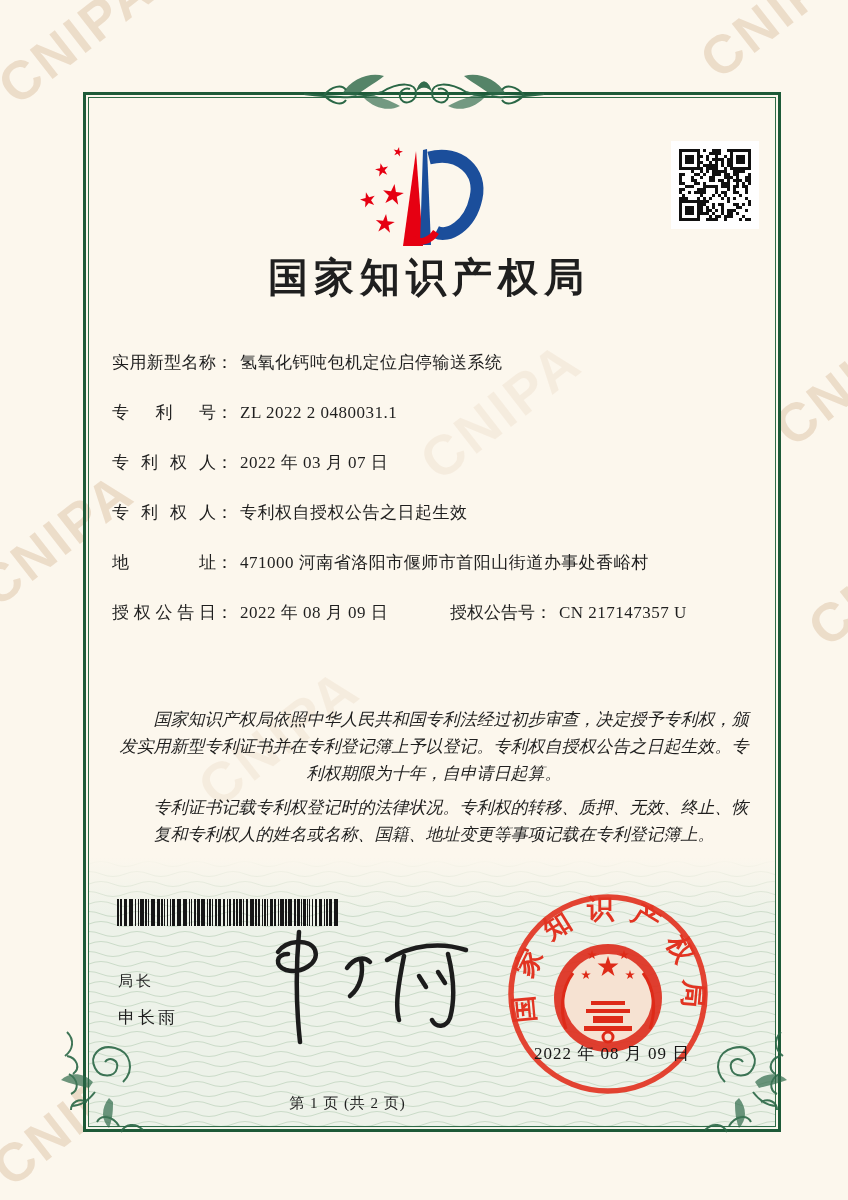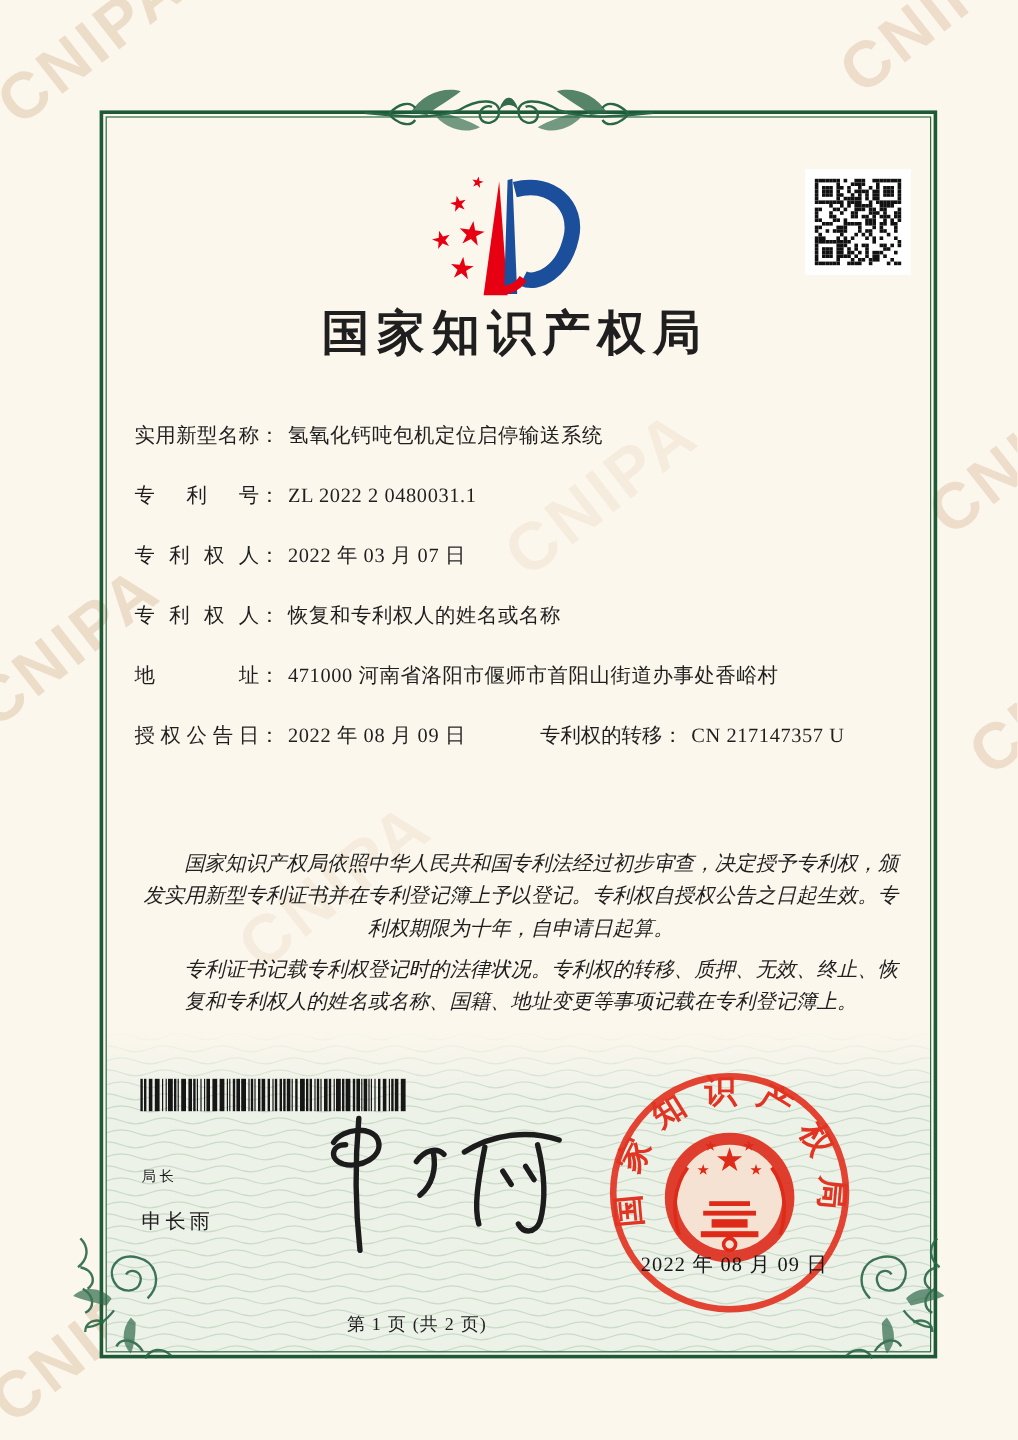--- a/index.html
+++ b/index.html
@@ -43,21 +43,21 @@
   .grant-no{position:absolute;left:338px;top:0;}
 
   
   .paras{position:absolute;left:112px;top:700px;width:644px;font-size:17px;
          line-height:27.2px;z-index:3;font-style:italic;}
   .paras p{margin:6px;text-indent:2em;text-align:center;}
 
   
   .barcode{position:absolute;left:117px;top:899px;width:226px;height:27px;
            display:flex;align-items:stretch;z-index:3;}
-  .signer-title{position:absolute;left:118px;top:972px;font-size:12px;letter-spacing:3px;z-index:3;}
+  .signer-title{position:absolute;left:118px;top:972px;font-size:15px;letter-spacing:3px;z-index:3;}
   .signer-name{position:absolute;left:118px;top:1006px;font-size:17px;letter-spacing:3px;z-index:3;}
   .signature{position:absolute;left:252px;top:928px;z-index:3;}
   .seal{position:absolute;left:503px;top:889px;z-index:3;}
   .seal-date{position:absolute;left:512px;top:1042px;width:200px;text-align:center;
              font-size:17px;font-weight:500;letter-spacing:1px;color:#161616;z-index:5;}
   .page-info{position:absolute;left:83px;top:1094px;width:568px;text-align:center;
              padding-right:39px;box-sizing:border-box;font-size:15px;letter-spacing:1px;z-index:3;}
   .cont-box{position:absolute;left:332px;top:1133px;width:192px;height:40px;background:#ffffff;
             text-align:center;line-height:40px;font-size:15px;letter-spacing:2.5px;
             font-style:italic;z-index:3;}
@@ -758,29 +758,29 @@
     <div class="frow">
       <span class="flabel">实用新型名称</span><span class="fcolon">：</span><span class="fvalue">氢氧化钙吨包机定位启停输送系统</span>
     </div>
     <div class="frow">
       <span class="flabel">专利号</span><span class="fcolon">：</span><span class="fvalue">ZL 2022 2 0480031.1</span>
     </div>
     <div class="frow">
       <span class="flabel">专利权人</span><span class="fcolon">：</span><span class="fvalue">2022 年 03 月 07 日</span>
     </div>
     <div class="frow">
-      <span class="flabel">专利权人</span><span class="fcolon">：</span><span class="fvalue">恢复和专利权人的姓名或名称</span>
+      <span class="flabel">专利权人</span><span class="fcolon">：</span><span class="fvalue">专利权自授权公告之日起生效</span>
     </div>
     <div class="frow">
       <span class="flabel">地址</span><span class="fcolon">：</span><span class="fvalue">471000 河南省洛阳市偃师市首阳山街道办事处香峪村</span>
     </div>
     <div class="frow">
       <span class="flabel">授权公告日</span><span class="fcolon">：</span><span class="fvalue">2022 年 08 月 09 日</span>
       <span class="grant-no">
-        <span>专利权的转移</span><span>：</span><span class="fvalue">CN 217147357 U</span>
+        <span>授权公告号</span><span>：</span><span class="fvalue">CN 217147357 U</span>
       </span>
     </div>
   </div>
 
   <div class="paras">
     <p>国家知识产权局依照中华人民共和国专利法经过初步审查，决定授予专利权，颁发实用新型专利证书并在专利登记簿上予以登记。专利权自授权公告之日起生效。专利权期限为十年，自申请日起算。</p>
     <p>专利证书记载专利权登记时的法律状况。专利权的转移、质押、无效、终止、恢复和专利权人的姓名或名称、国籍、地址变更等事项记载在专利登记簿上。</p>
   </div>
 
   <div class="barcode">

